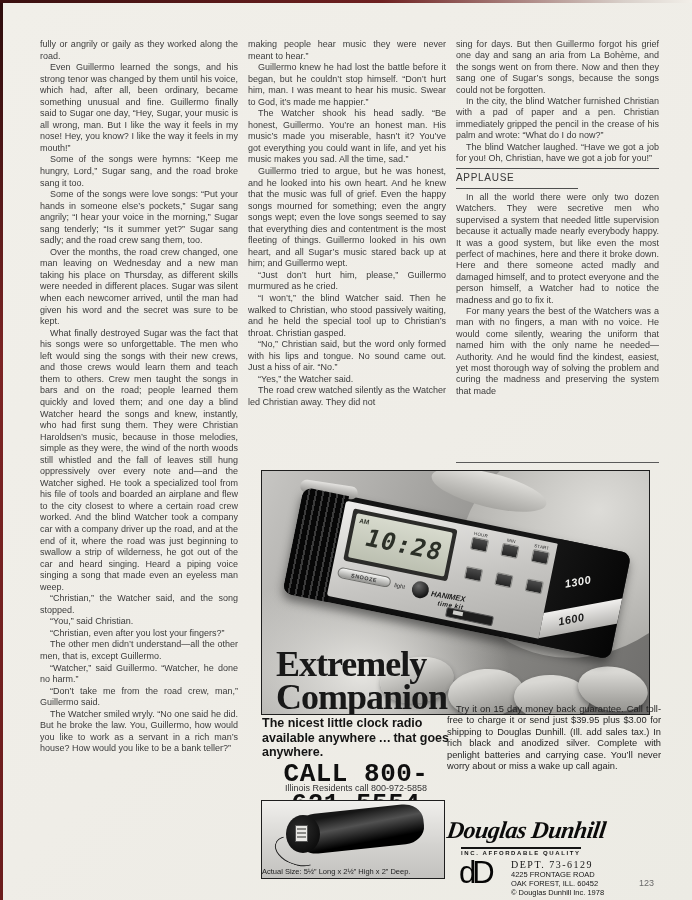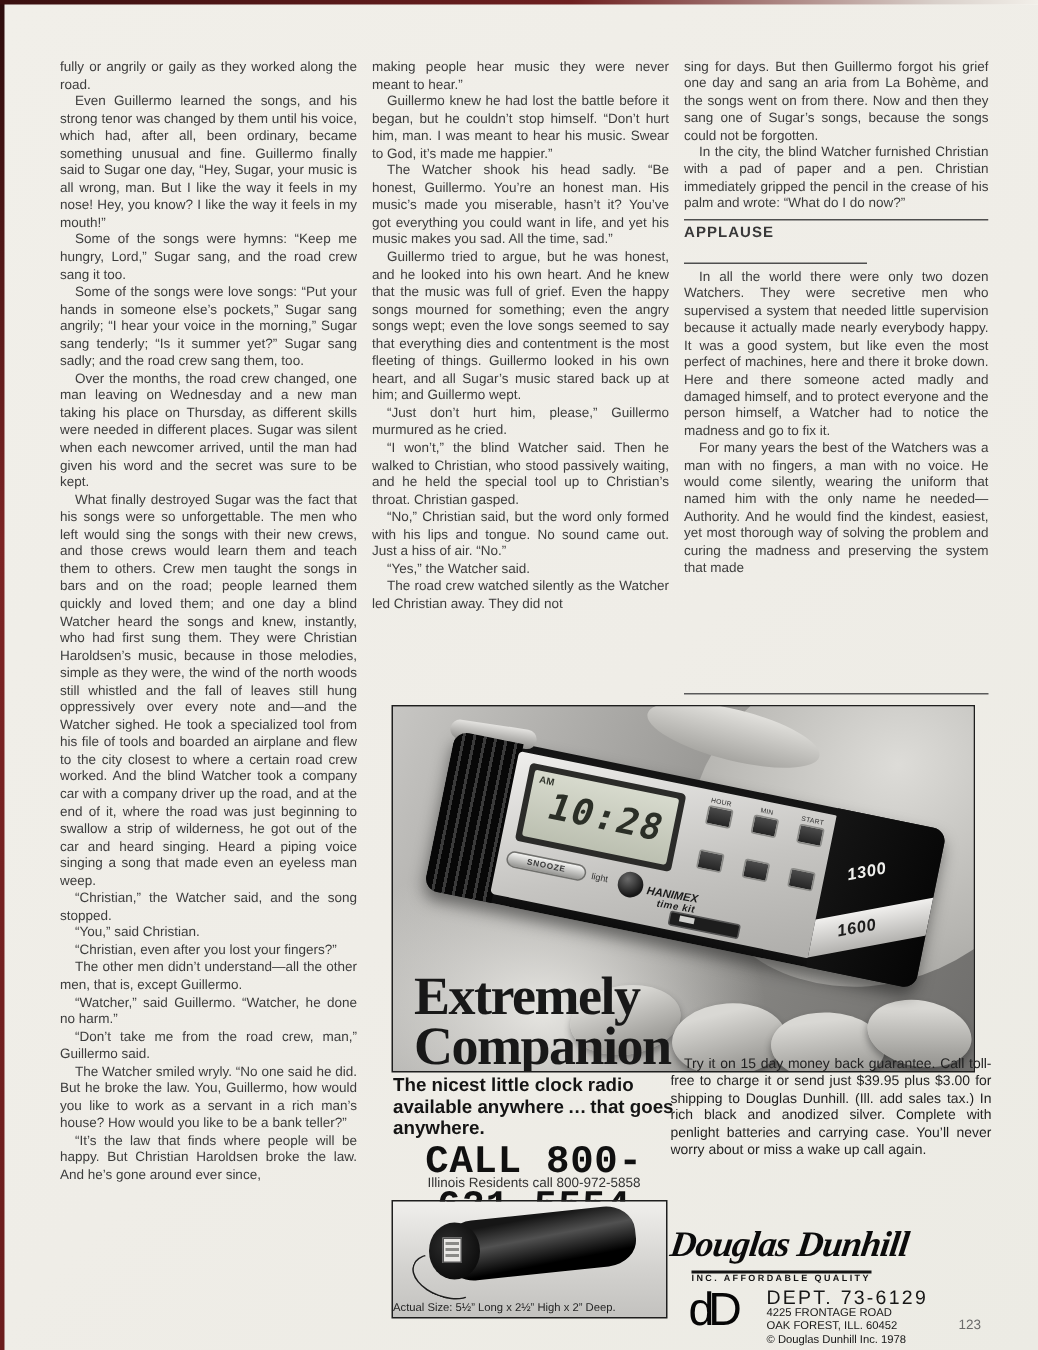--- a/index.html
+++ b/index.html
@@ -26,21 +26,21 @@
   }
   .col1{left:37px;top:36px;width:198px;height:852px;}
   .col2{left:245px;top:36px;width:198px;height:426px;}
   .col3{left:453px;top:36px;width:203px;height:424px;line-height:11.4px;}
   .para{margin:0;}
   .para.indent{text-indent:10px;}
 
   .applause{border-top:1px solid #4e4e4e;margin:4px 0 3px;padding-top:3px;}
   .applause-text{
     display:inline-block;font-size:10px;letter-spacing:.7px;color:#393939;
-    border-bottom:1px solid #4e4e4e;min-width:122px;padding-bottom:14px;font-weight:bold;
+    border-bottom:1px solid #4e4e4e;min-width:122px;padding-bottom:4px;
   }
   .col3-rule{position:absolute;left:453px;top:459px;width:203px;height:0;
     border-top:1px solid #5a5a5a;}
 
   
   .ad-photo{
     position:absolute;left:258px;top:467px;width:387px;height:243px;
     border:1px solid #1e1e1e;overflow:hidden;
     background:linear-gradient(118deg,#c7c6c3 0%,#a9a8a5 30%,#83827f 68%,#6e6d6b 100%);
   }
@@ -209,62 +209,62 @@
   .dd-sub{
     margin:1px 0 0 14px;font-size:6px;font-weight:bold;letter-spacing:1.6px;color:#141414;
     border-top:2px solid #141414;display:inline-block;padding-top:1px;
   }
   .dd-row{display:flex;margin-top:1px;}
   .dd-mark{
     width:52px;margin-left:12px;font-weight:normal;font-size:31px;line-height:26px;
     letter-spacing:-4px;color:#060606;
   }
   .dd-address{font-size:7.5px;line-height:9px;color:#161616;}
-  .dd-dept{font-size:13px;letter-spacing:1.5px;line-height:10px;}
+  .dd-dept{font-size:10px;letter-spacing:1.5px;line-height:10px;font-family:Liberation Serif, serif;}
 
   .page-number{position:absolute;left:636px;top:875px;font-size:9px;color:#6a6a6a;}
 </style>
 </head>
 <body>
 
 <div class="page">
 
   <div class="col col1">
       <p class="para">fully or angrily or gaily as they worked along the road.</p>
       <p class="para indent">Even Guillermo learned the songs, and his strong tenor was changed by them until his voice, which had, after all, been ordinary, became something unusual and fine. Guillermo finally said to Sugar one day, “Hey, Sugar, your music is all wrong, man. But I like the way it feels in my nose! Hey, you know? I like the way it feels in my mouth!”</p>
-      <p class="para indent">Some of the songs were hymns: “Keep me hungry, Lord,” Sugar sang, and the road crew sang it too.</p>
+      <p class="para indent">Some of the songs were hymns: “Keep me hungry, Lord,” Sugar sang, and the road broke sang it too.</p>
       <p class="para indent">Some of the songs were love songs: “Put your hands in someone else’s pockets,” Sugar sang angrily; “I hear your voice in the morning,” Sugar sang tenderly; “Is it summer yet?” Sugar sang sadly; and the road crew sang them, too.</p>
       <p class="para indent">Over the months, the road crew changed, one man leaving on Wednesday and a new man taking his place on Thursday, as different skills were needed in different places. Sugar was silent when each newcomer arrived, until the man had given his word and the secret was sure to be kept.</p>
       <p class="para indent">What finally destroyed Sugar was the fact that his songs were so unforgettable. The men who left would sing the songs with their new crews, and those crews would learn them and teach them to others. Crew men taught the songs in bars and on the road; people learned them quickly and loved them; and one day a blind Watcher heard the songs and knew, instantly, who had first sung them. They were Christian Haroldsen’s music, because in those melodies, simple as they were, the wind of the north woods still whistled and the fall of leaves still hung oppressively over every note and—and the Watcher sighed. He took a specialized tool from his file of tools and boarded an airplane and flew to the city closest to where a certain road crew worked. And the blind Watcher took a company car with a company driver up the road, and at the end of it, where the road was just beginning to swallow a strip of wilderness, he got out of the car and heard singing. Heard a piping voice singing a song that made even an eyeless man weep.</p>
       <p class="para indent">“Christian,” the Watcher said, and the song stopped.</p>
       <p class="para indent">“You,” said Christian.</p>
       <p class="para indent">“Christian, even after you lost your fingers?”</p>
       <p class="para indent">The other men didn’t understand—all the other men, that is, except Guillermo.</p>
       <p class="para indent">“Watcher,” said Guillermo. “Watcher, he done no harm.”</p>
       <p class="para indent">“Don’t take me from the road crew, man,” Guillermo said.</p>
       <p class="para indent">The Watcher smiled wryly. “No one said he did. But he broke the law. You, Guillermo, how would you like to work as a servant in a rich man’s house? How would you like to be a bank teller?”</p>
-      <p class="para indent">“It’s the law that finds where people will be happy. But Christian Haroldsen broke the law. And he’s gone around ever since,</p>
     </div>
 
   <div class="col col2">
       <p class="para">making people hear music they were never meant to hear.”</p>
       <p class="para indent">Guillermo knew he had lost the battle before it began, but he couldn’t stop himself. “Don’t hurt him, man. I was meant to hear his music. Swear to God, it’s made me happier.”</p>
       <p class="para indent">The Watcher shook his head sadly. “Be honest, Guillermo. You’re an honest man. His music’s made you miserable, hasn’t it? You’ve got everything you could want in life, and yet his music makes you sad. All the time, sad.”</p>
       <p class="para indent">Guillermo tried to argue, but he was honest, and he looked into his own heart. And he knew that the music was full of grief. Even the happy songs mourned for something; even the angry songs wept; even the love songs seemed to say that everything dies and contentment is the most fleeting of things. Guillermo looked in his own heart, and all Sugar’s music stared back up at him; and Guillermo wept.</p>
       <p class="para indent">“Just don’t hurt him, please,” Guillermo murmured as he cried.</p>
       <p class="para indent">“I won’t,” the blind Watcher said. Then he walked to Christian, who stood passively waiting, and he held the special tool up to Christian’s throat. Christian gasped.</p>
       <p class="para indent">“No,” Christian said, but the word only formed with his lips and tongue. No sound came out. Just a hiss of air. “No.”</p>
       <p class="para indent">“Yes,” the Watcher said.</p>
       <p class="para indent">The road crew watched silently as the Watcher led Christian away. They did not</p>
     </div>
 
   <div class="col col3">
     <div>
         <p class="para">sing for days. But then Guillermo forgot his grief one day and sang an aria from La Bohème, and the songs went on from there. Now and then they sang one of Sugar’s songs, because the songs could not be forgotten.</p>
         <p class="para indent">In the city, the blind Watcher furnished Christian with a pad of paper and a pen. Christian immediately gripped the pencil in the crease of his palm and wrote: “What do I do now?”</p>
+        <p class="para indent">The blind Watcher laughed. “Have we got a job for you! Oh, Christian, have we got a job for you!”</p>
       </div>
     <div class="applause">
       <span class="applause-text">APPLAUSE</span>
     </div>
     <div>
         <p class="para indent">In all the world there were only two dozen Watchers. They were secretive men who supervised a system that needed little supervision because it actually made nearly everybody happy. It was a good system, but like even the most perfect of machines, here and there it broke down. Here and there someone acted madly and damaged himself, and to protect everyone and the person himself, a Watcher had to notice the madness and go to fix it.</p>
         <p class="para indent">For many years the best of the Watchers was a man with no fingers, a man with no voice. He would come silently, wearing the uniform that named him with the only name he needed—Authority. And he would find the kindest, easiest, yet most thorough way of solving the problem and curing the madness and preserving the system that made</p>
       </div>
   </div>
 

